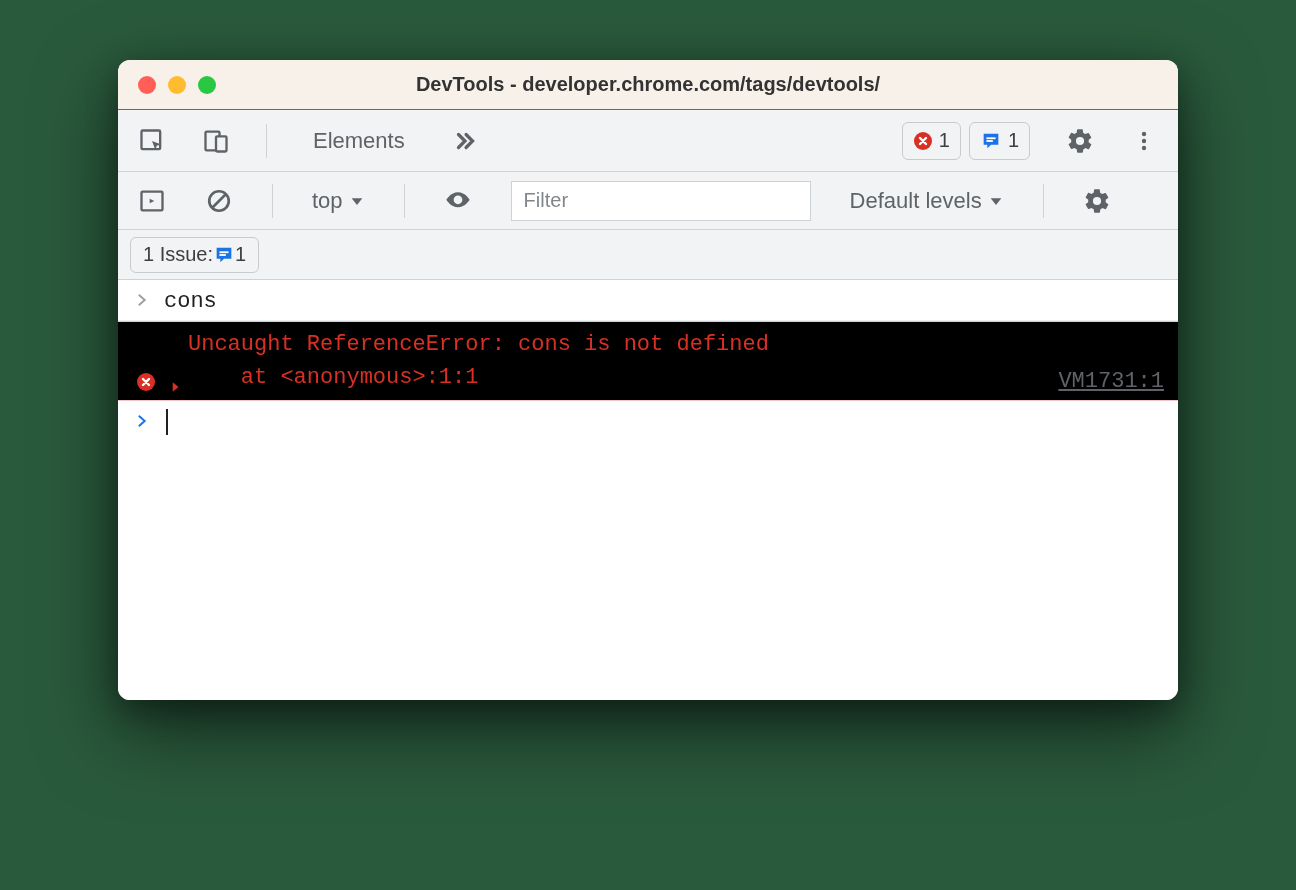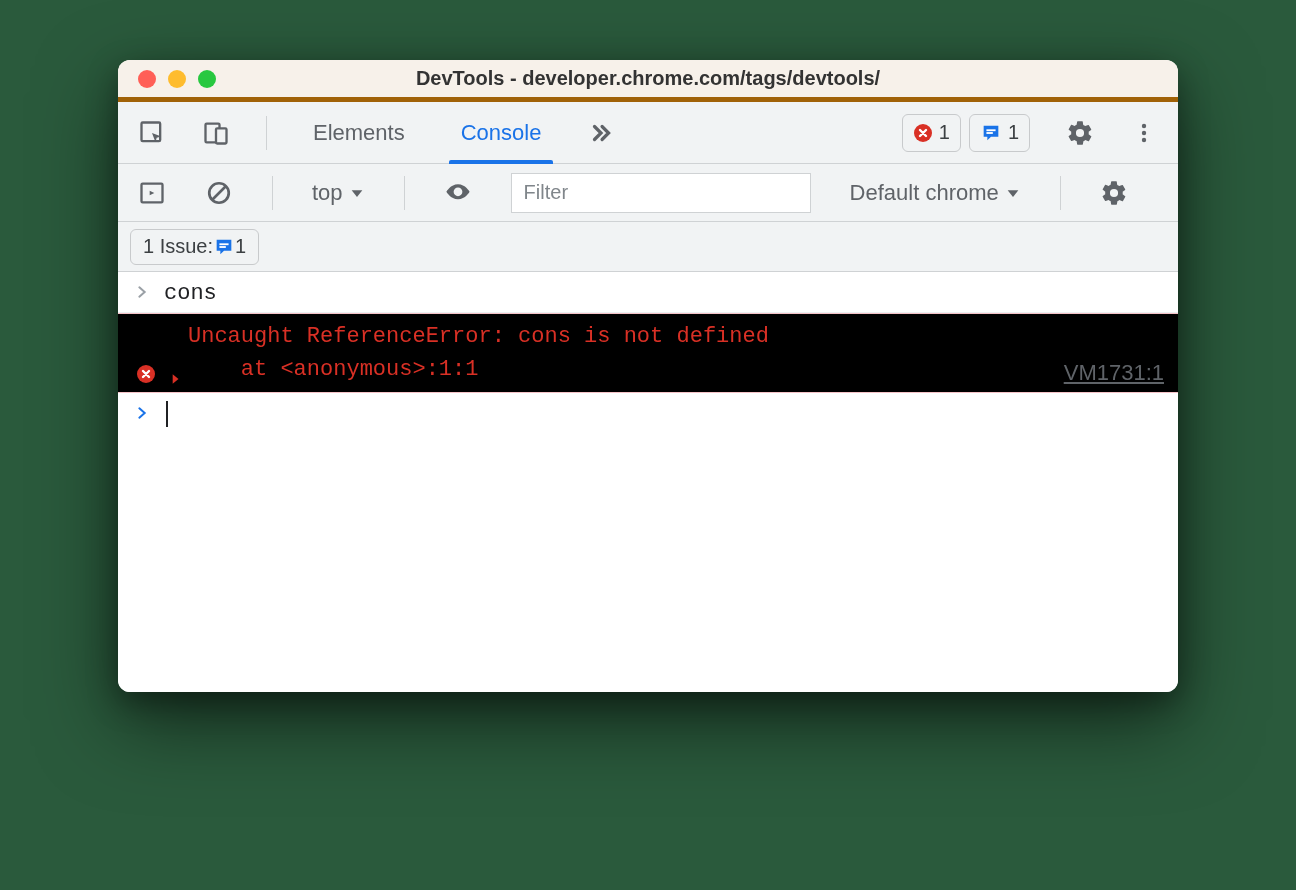--- a/index.html
+++ b/index.html
@@ -15,26 +15,26 @@
   }
   .window {
     width: 1060px;
     background: #fff;
     border-radius: 12px;
     box-shadow: 0 30px 80px rgba(0,0,0,0.55), 0 10px 30px rgba(0,0,0,0.35);
     overflow: hidden;
   }
   
   .titlebar {
-    height: 42px;
+    height: 50px;
     background: #f7f1ea;
     display: flex;
     align-items: center;
     position: relative;
-    border-bottom: 5px solid #a16207;
+    border-bottom: 1px solid #a16207;
   }
   .traffic-lights {
     display: flex;
     gap: 12px;
     padding-left: 20px;
   }
   .tl { width: 18px; height: 18px; border-radius: 50%; }
   .tl.red { background: #ff5f57; }
   .tl.yellow { background: #febc2e; }
   .tl.green { background: #28c840; }
@@ -173,21 +173,21 @@
   }
   .log-row.error .expand-tri {
     color: #d93025;
     margin-right: 6px;
     margin-top: 3px;
   }
   .log-row.error .msg { flex: 1; white-space: pre; line-height: 1.5; }
   .log-row.error .source {
     color: #5f6368;
     text-decoration: underline;
-    font-family: Liberation Sans, sans-serif;
+    font-family: Liberation Mono, monospace;
   }
   .log-row.prompt {
     border-bottom: none;
   }
   .log-row.prompt .chev { color: #1a73e8; margin-right: 14px; display:flex; align-items:center; height:28px;}
   .log-row.prompt .cursor {
     width: 2px; height: 26px; background: #202124; margin-left: 2px;
   }
   svg { display: block; }
 </style>
@@ -215,23 +215,20 @@
     <div class="tool-btn">
       <svg width="28" height="28" viewBox="0 0 24 24" fill="none" stroke="#5f6368" stroke-width="2">
         <rect x="3" y="4" width="12" height="16" rx="1"></rect>
         <rect x="12" y="8" width="9" height="13" rx="1" fill="#f1f3f4"></rect>
       </svg>
     </div>
     <div class="vsep"></div>
 
     <div class="tab">
       <span>Elements</span>
-    </div>
-    <div class="tab active">
-      <span>Console</span>
     </div>
     <div class="tool-btn">
       <svg width="26" height="26" viewBox="0 0 24 24" fill="none" stroke="#5f6368" stroke-width="3" stroke-linecap="round">
         <path d="M6 6 L12 12 L6 18"></path>
         <path d="M13 6 L19 12 L13 18"></path>
       </svg>
     </div>
 
     <div class="flex-spacer"></div>
 
@@ -295,21 +292,21 @@
     </div>
     <div class="vsep"></div>
     <div class="tool-btn">
       <svg width="30" height="30" viewBox="0 0 24 24" fill="#5f6368">
         <path d="M12 5C6 5 2.7 11 2.7 11S6 17 12 17s9.3-6 9.3-6S18 5 12 5Zm0 9.5A3.5 3.5 0 1 1 15.5 11 3.5 3.5 0 0 1 12 14.5Z"></path>
         <circle cx="12" cy="11" r="1.7" fill="#f1f3f4"></circle>
       </svg>
     </div>
     <input class="filter-input" placeholder="Filter" style="">
     <div class="dropdown">
-      <span>Default chrome</span>
+      <span>Default levels</span>
       <span>
         <svg width="16" height="16" viewBox="0 0 24 24" fill="#5f6368">
             <path d="M4 8 L12 18 L20 8 Z"></path>
           </svg>
       </span>
     </div>
     <div class="vsep"></div>
     <div class="tool-btn">
       <svg width="28" height="28" viewBox="0 0 24 24" fill="#5f6368">
         <path d="M19.4 13a7.5 7.5 0 0 0 .1-1 7.5 7.5 0 0 0-.1-1l2.1-1.6a.5.5 0 0 0 .1-.6l-2-3.5a.5.5 0 0 0-.6-.2l-2.5 1a7.3 7.3 0 0 0-1.7-1l-.4-2.6A.5.5 0 0 0 14 2h-4a.5.5 0 0 0-.5.4L9.1 5a7.3 7.3 0 0 0-1.7 1l-2.5-1a.5.5 0 0 0-.6.2l-2 3.5a.5.5 0 0 0 .1.6L4.5 11a7.5 7.5 0 0 0 0 2l-2.1 1.6a.5.5 0 0 0-.1.6l2 3.5a.5.5 0 0 0 .6.2l2.5-1a7.3 7.3 0 0 0 1.7 1l.4 2.6A.5.5 0 0 0 10 22h4a.5.5 0 0 0 .5-.4l.4-2.6a7.3 7.3 0 0 0 1.7-1l2.5 1a.5.5 0 0 0 .6-.2l2-3.5a.5.5 0 0 0-.1-.6ZM12 15.5A3.5 3.5 0 1 1 15.5 12 3.5 3.5 0 0 1 12 15.5Z"></path>

